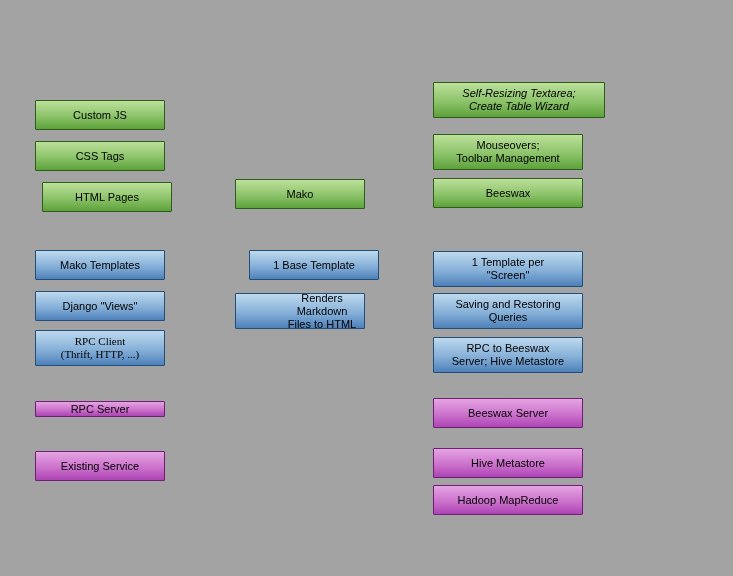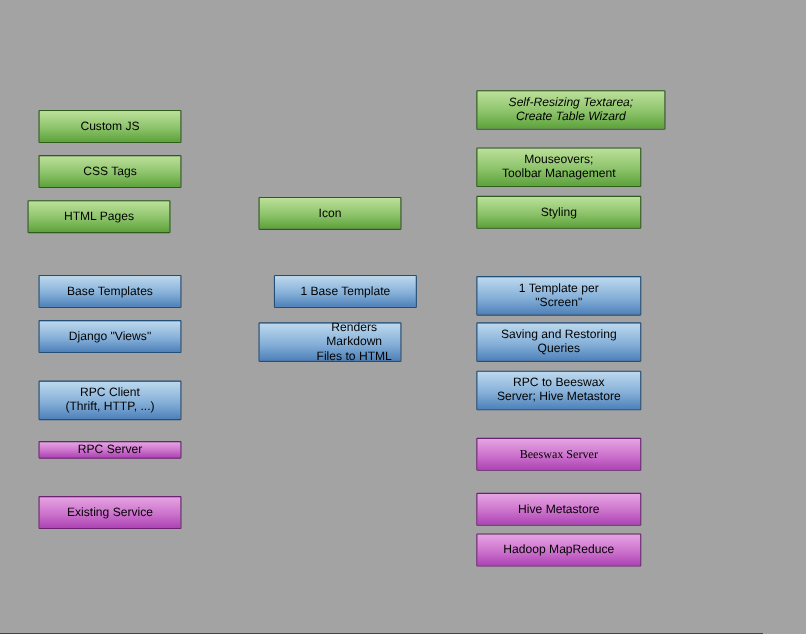--- a/index.html
+++ b/index.html
@@ -41,41 +41,41 @@
     border: 1px solid #6e2173;
   }
 </style>
 </head>
 <body>
 
 <div class="canvas">
 
   <div class="box green" style="left:35px; top:100px; width:130px; height:30px;">Custom JS</div>
   <div class="box green" style="left:35px; top:141px; width:130px; height:30px;">CSS Tags</div>
-  <div class="box green" style="left:25px; top:182px; width:130px; height:30px;">HTML Pages</div>
-  <div class="box blue" style="left:35px; top:250px; width:130px; height:30px;">Base Templates</div>
+  <div class="box green" style="left:42px; top:182px; width:130px; height:30px;">HTML Pages</div>
+  <div class="box blue" style="left:35px; top:250px; width:130px; height:30px;">Mako Templates</div>
   <div class="box blue" style="left:35px; top:291px; width:130px; height:30px;">Django "Views"</div>
-  <div class="box blue" style="left:35px; top:346px; width:130px; height:36px;">RPC Client
+  <div class="box blue" style="left:35px; top:330px; width:130px; height:36px;font-family:Liberation Serif, serif;">RPC Client
 (Thrift, HTTP, ...)</div>
   <div class="box magenta" style="left:35px; top:401px; width:130px; height:16px;">RPC Server</div>
   <div class="box magenta" style="left:35px; top:451px; width:130px; height:30px;">Existing Service</div>
 
-  <div class="box green" style="left:235px; top:179px; width:130px; height:30px;">Icon</div>
+  <div class="box green" style="left:235px; top:179px; width:130px; height:30px;">Mako</div>
   <div class="box blue" style="left:235px; top:250px; width:130px; height:30px;margin-left:14px;">1 Base Template</div>
   <div class="box blue" style="left:235px; top:293px; width:130px; height:36px;padding-left:44px;">Renders Markdown
 Files to HTML</div>
 
   <div class="box green" style="left:433px; top:82px; width:172px; height:36px;font-style:italic;">Self-Resizing Textarea;
 Create Table Wizard</div>
   <div class="box green" style="left:433px; top:134px; width:150px; height:36px;">Mouseovers;
 Toolbar Management</div>
-  <div class="box green" style="left:433px; top:178px; width:150px; height:30px;">Styling</div>
+  <div class="box green" style="left:433px; top:178px; width:150px; height:30px;">Beeswax</div>
   <div class="box blue" style="left:433px; top:251px; width:150px; height:36px;">1 Template per
 "Screen"</div>
   <div class="box blue" style="left:433px; top:293px; width:150px; height:36px;">Saving and Restoring
 Queries</div>
   <div class="box blue" style="left:433px; top:337px; width:150px; height:36px;">RPC to Beeswax
 Server; Hive Metastore</div>
-  <div class="box magenta" style="left:433px; top:398px; width:150px; height:30px;font-family:Liberation Serif, serif;">Beeswax Server</div>
+  <div class="box magenta" style="left:433px; top:398px; width:150px; height:30px;">Beeswax Server</div>
   <div class="box magenta" style="left:433px; top:448px; width:150px; height:30px;">Hive Metastore</div>
   <div class="box magenta" style="left:433px; top:485px; width:150px; height:30px;">Hadoop MapReduce</div>
 
 </div>
 
 </body></html>

